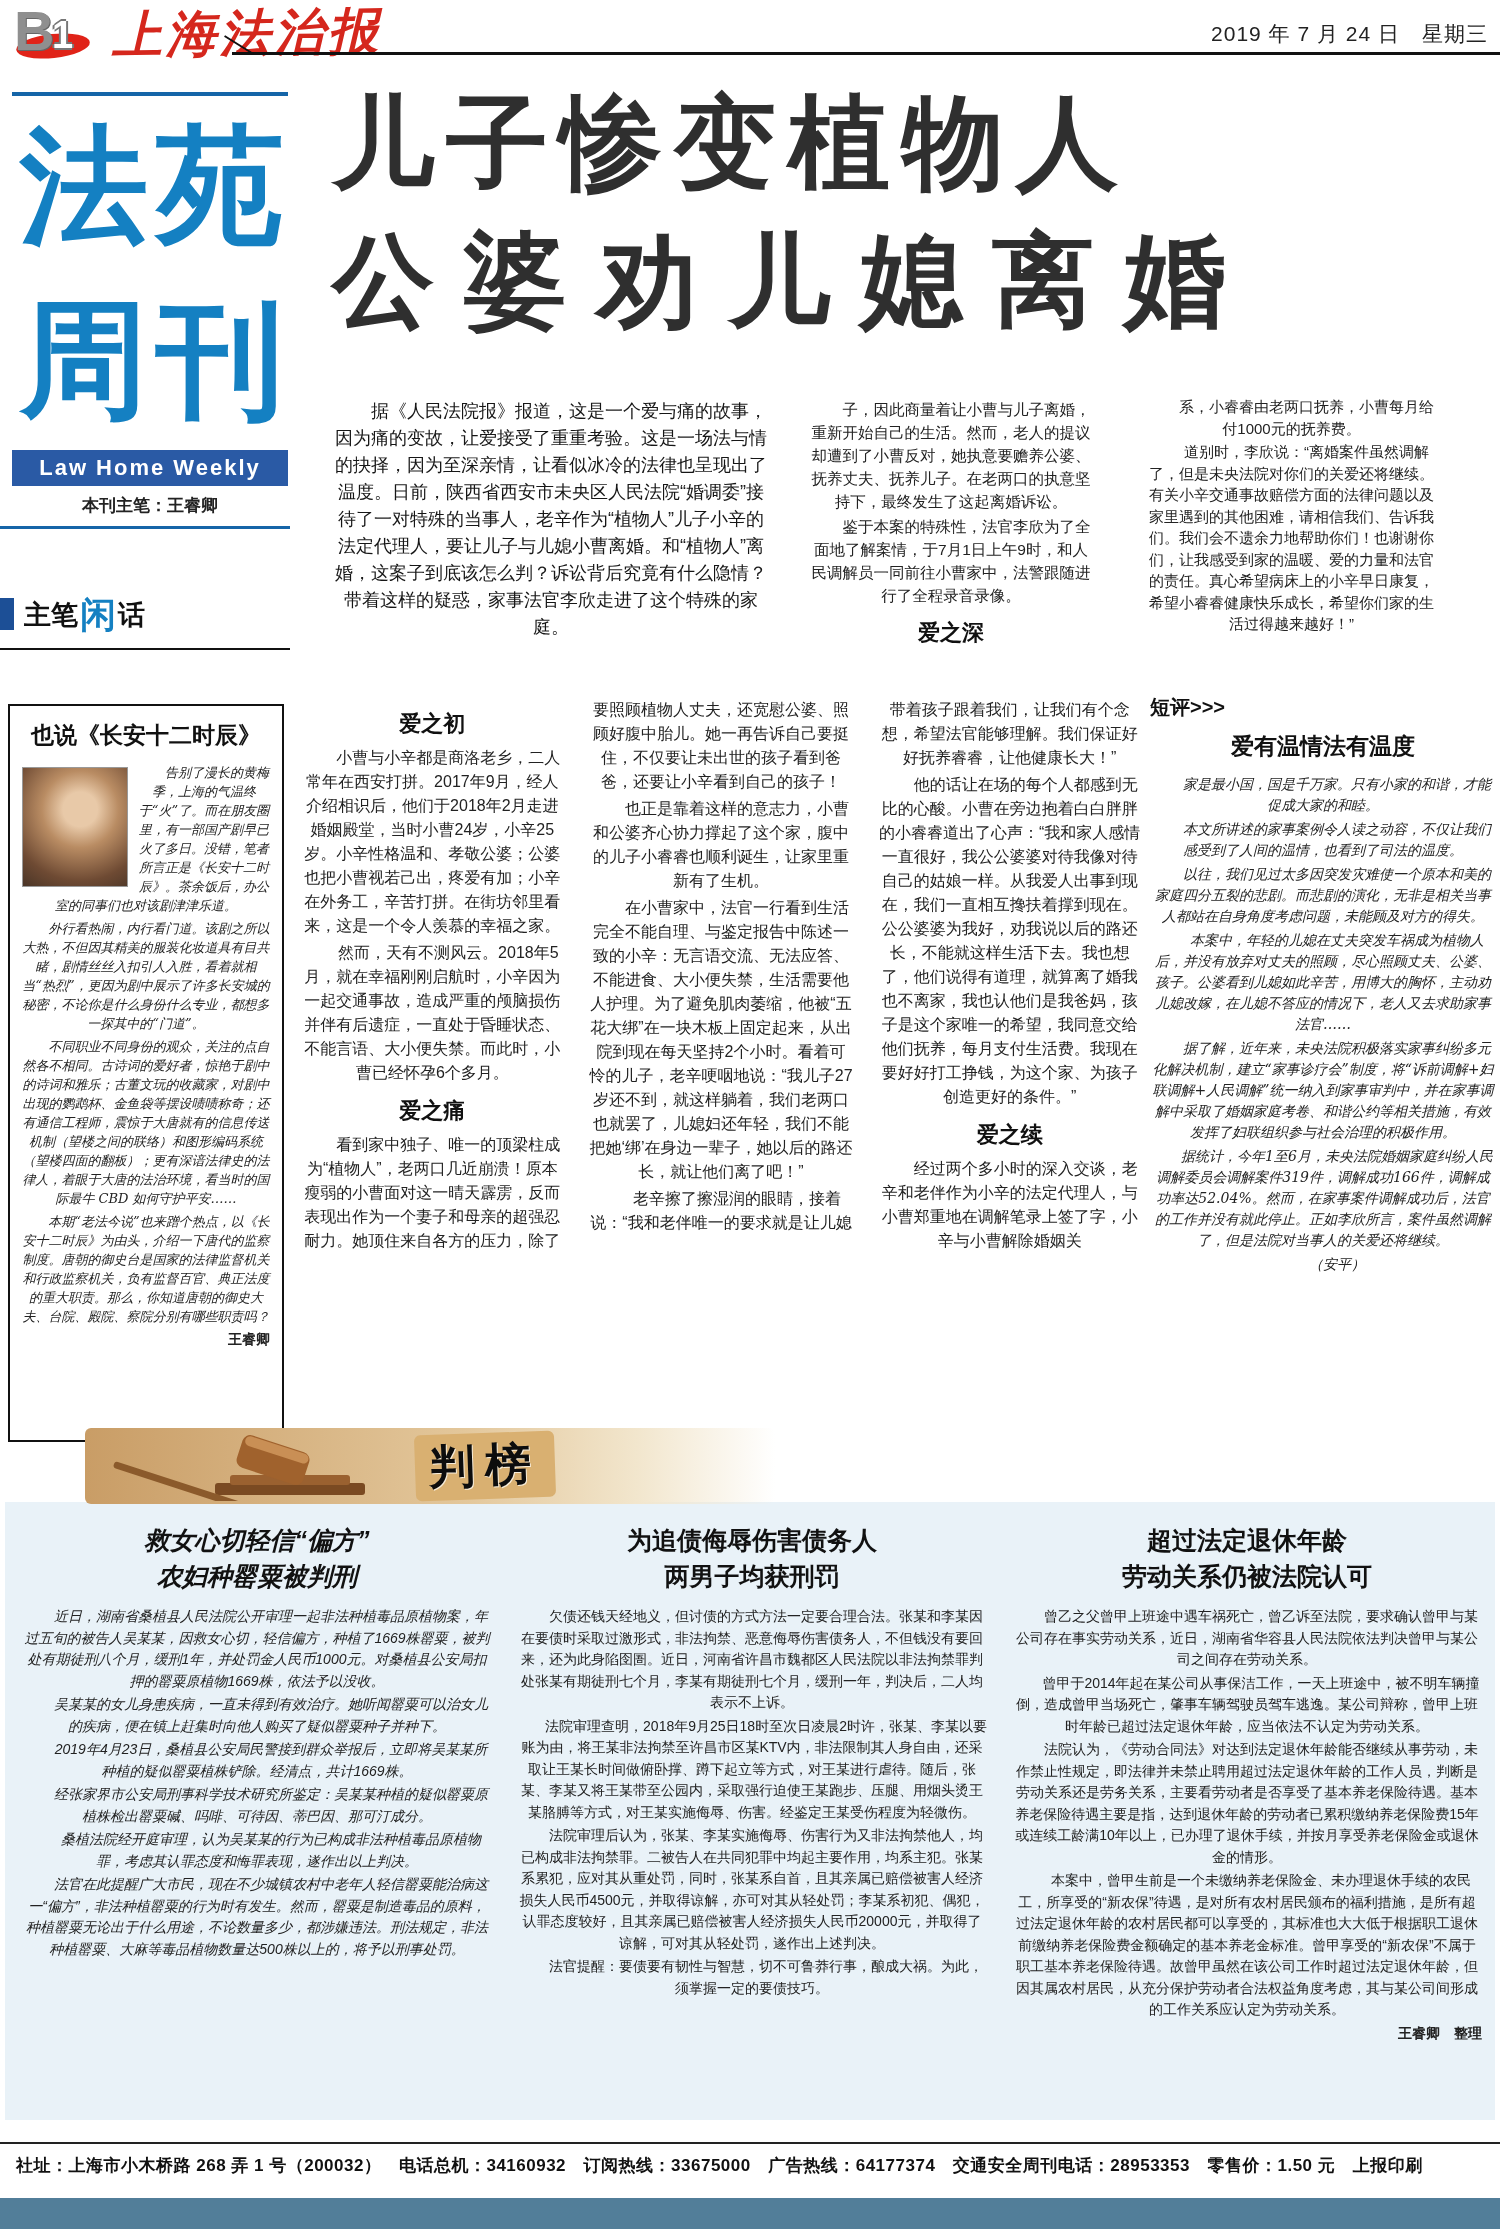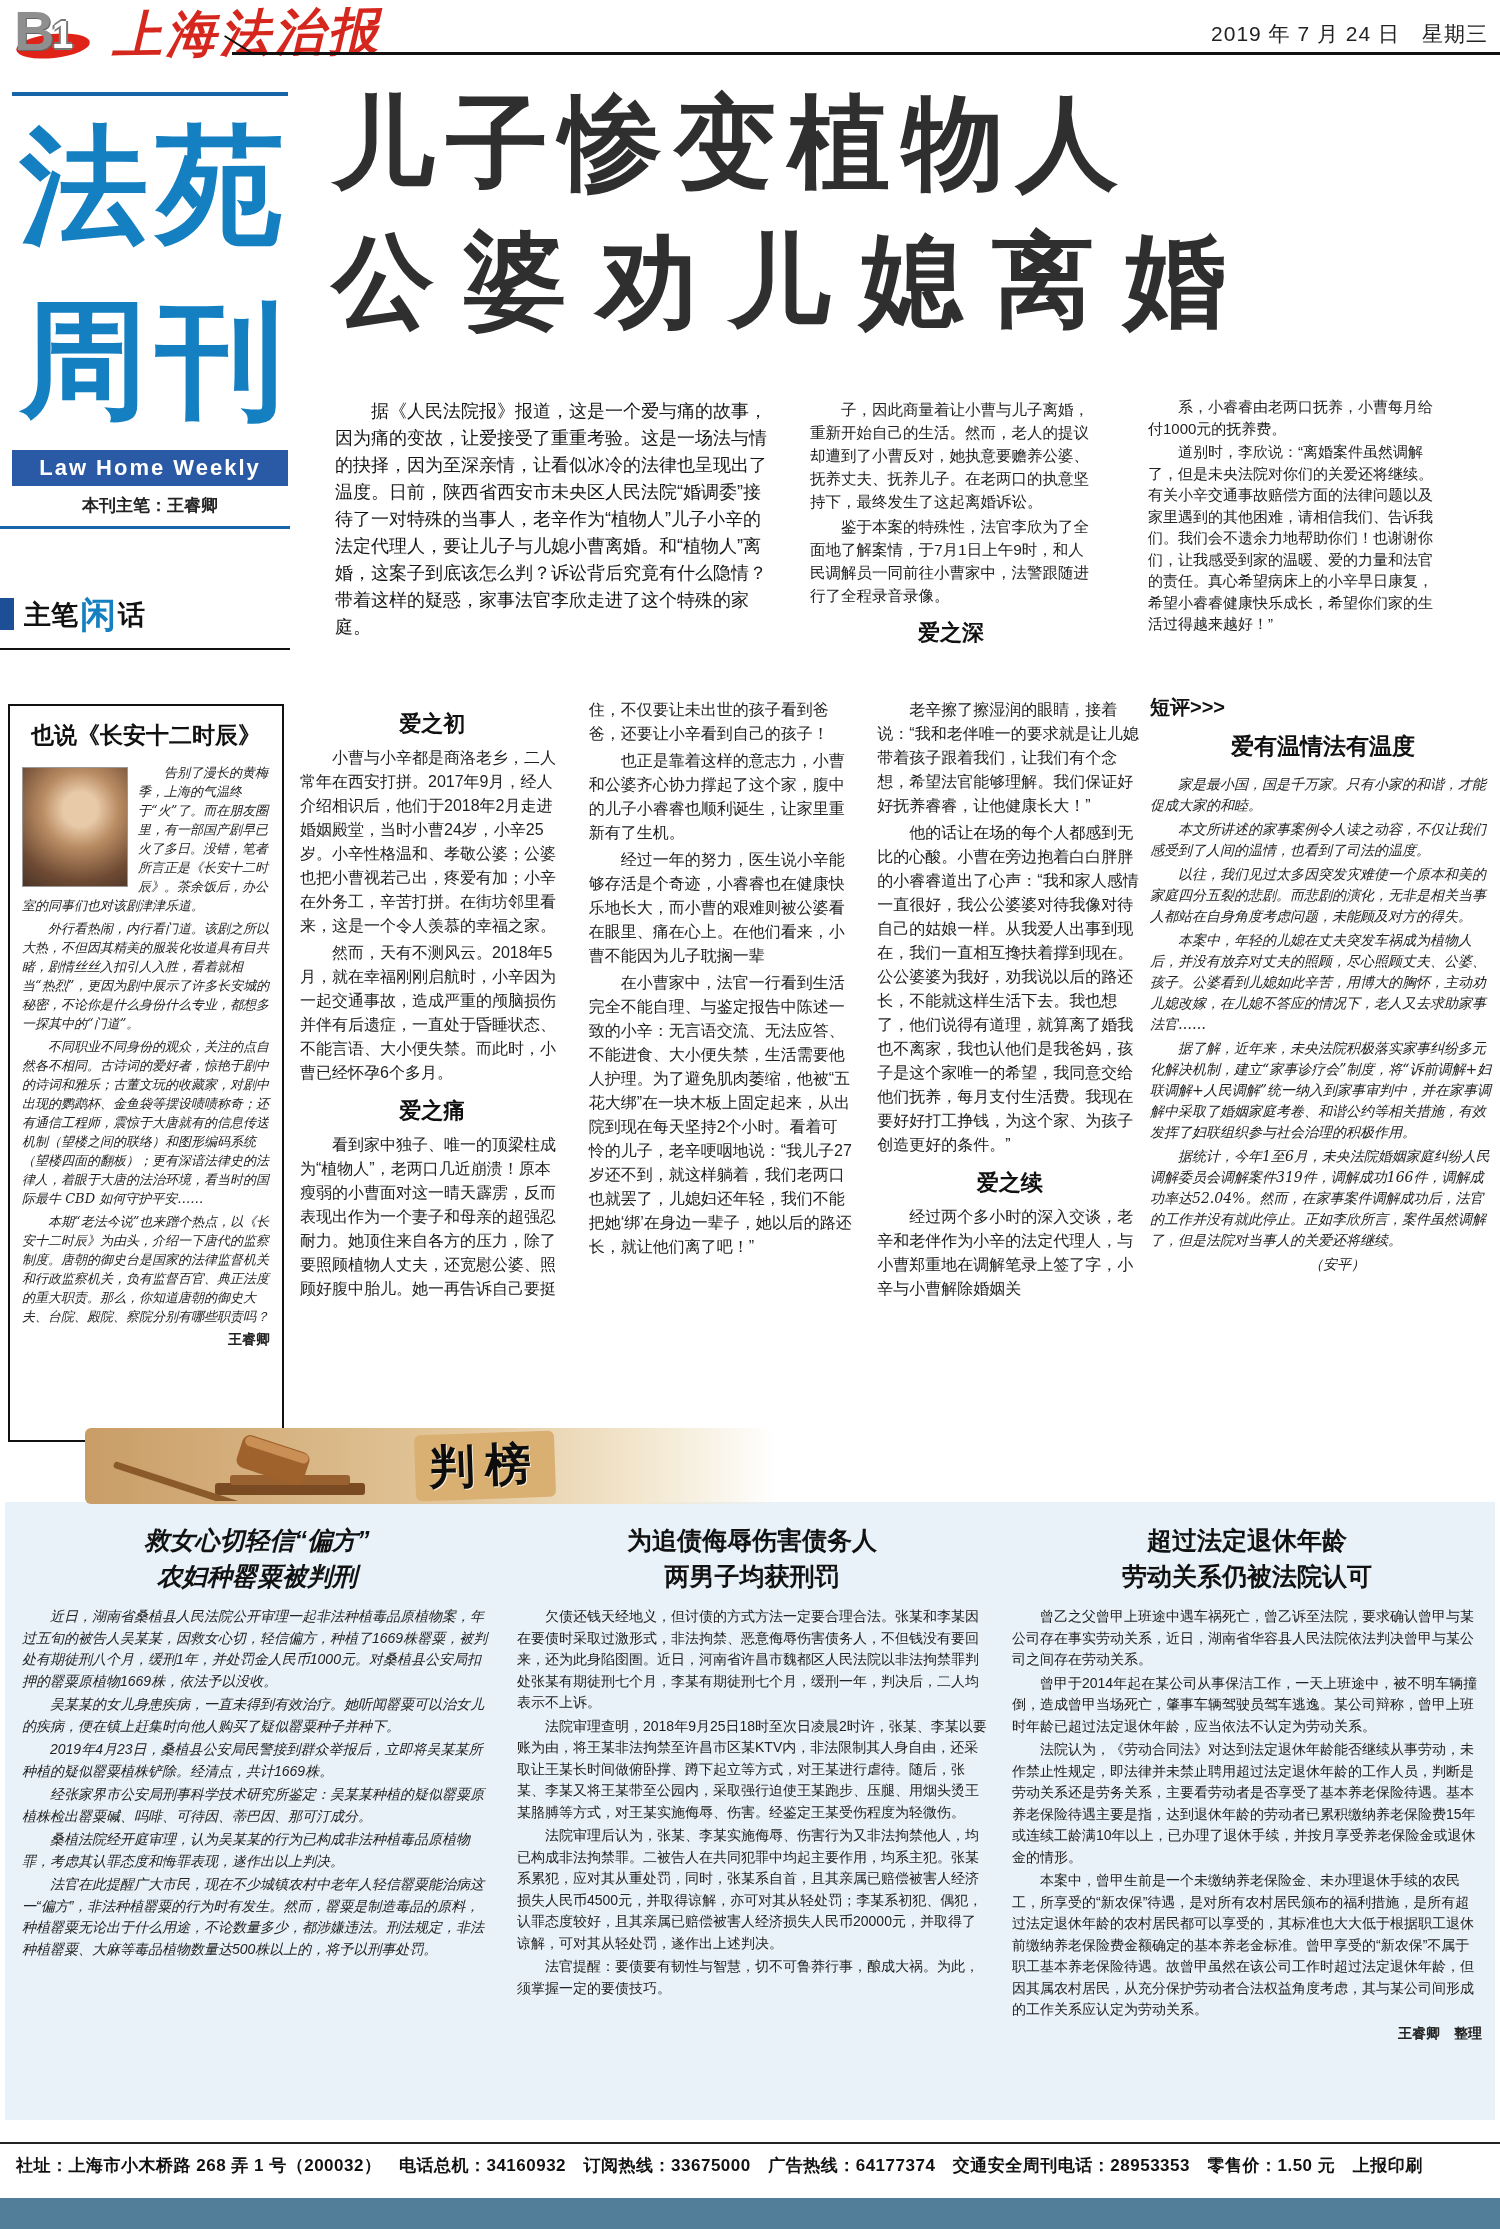--- a/index.html
+++ b/index.html
@@ -1,19 +1,19 @@
 <!DOCTYPE html>
 <html><head>
 <meta charset="utf-8">
 <style>
   html,body{margin:0;padding:0;background:#e8e8e8;}
   #page{position:relative;width:1500px;height:2229px;background:#fff;overflow:hidden;
         font-family:"Liberation Sans",sans-serif;color:#1a1a1a;}
   .abs{position:absolute;}
-  p{margin:0 0 2px 0;text-indent:2em;}
+  p{margin:0 0 2px 0;text-indent:2em;text-align:center;}
   
   #b1{left:14px;top:4px;width:96px;height:52px;}
   #b1 .blob{position:absolute;left:2px;top:30px;width:74px;height:24px;background:#e02318;border-radius:50%;transform:rotate(-6deg);}
   #b1 .b{position:absolute;left:0;top:-6px;font-size:56px;font-weight:900;color:#8f8f8f;text-shadow:1px 1px 0 #666;}
   #b1 .one{position:absolute;left:38px;top:10px;font-size:38px;font-weight:900;color:#fff;
            text-shadow:-2px 0 #777,2px 0 #777,0 -2px #777,0 2px #777;}
   #masthead{left:112px;top:0px;font-size:50px;font-weight:900;color:#d5271d;font-style:italic;
             letter-spacing:4px;transform:rotate(-1deg);}
   #date{right:12px;top:20px;font-size:21px;color:#222;letter-spacing:1px;}
   #hrule{left:232px;top:52px;width:1268px;height:0;border-top:3px solid #111;}
@@ -134,21 +134,20 @@
     <p>道别时，李欣说：“离婚案件虽然调解了，但是未央法院对你们的关爱还将继续。有关小辛交通事故赔偿方面的法律问题以及家里遇到的其他困难，请相信我们、告诉我们。我们会不遗余力地帮助你们！也谢谢你们，让我感受到家的温暖、爱的力量和法官的责任。真心希望病床上的小辛早日康复，希望小睿睿健康快乐成长，希望你们家的生活过得越来越好！”</p>
   </div>
 
   <div class="abs" id="flow">
     <div class="subhead">爱之初</div>
     <p>小曹与小辛都是商洛老乡，二人常年在西安打拼。2017年9月，经人介绍相识后，他们于2018年2月走进婚姻殿堂，当时小曹24岁，小辛25岁。小辛性格温和、孝敬公婆；公婆也把小曹视若己出，疼爱有加；小辛在外务工，辛苦打拼。在街坊邻里看来，这是一个令人羡慕的幸福之家。</p>
     <p>然而，天有不测风云。2018年5月，就在幸福刚刚启航时，小辛因为一起交通事故，造成严重的颅脑损伤并伴有后遗症，一直处于昏睡状态、不能言语、大小便失禁。而此时，小曹已经怀孕6个多月。</p>
     <div class="subhead">爱之痛</div>
     <p>看到家中独子、唯一的顶梁柱成为“植物人”，老两口几近崩溃！原本瘦弱的小曹面对这一晴天霹雳，反而表现出作为一个妻子和母亲的超强忍耐力。她顶住来自各方的压力，除了要照顾植物人丈夫，还宽慰公婆、照顾好腹中胎儿。她一再告诉自己要挺住，不仅要让未出世的孩子看到爸爸，还要让小辛看到自己的孩子！</p>
     <p>也正是靠着这样的意志力，小曹和公婆齐心协力撑起了这个家，腹中的儿子小睿睿也顺利诞生，让家里重新有了生机。</p>
-    <p>经过一年的努力，医生说小辛能够存活是个奇迹，小睿睿也在健康快乐地长大，而小曹的艰难则被公婆看在眼里、痛在心上。在他们看来，小曹不能因为儿子耽搁一辈</p>
     <p>在小曹家中，法官一行看到生活完全不能自理、与鉴定报告中陈述一致的小辛：无言语交流、无法应答、不能进食、大小便失禁，生活需要他人护理。为了避免肌肉萎缩，他被“五花大绑”在一块木板上固定起来，从出院到现在每天坚持2个小时。看着可怜的儿子，老辛哽咽地说：“我儿子27岁还不到，就这样躺着，我们老两口也就罢了，儿媳妇还年轻，我们不能把她‘绑’在身边一辈子，她以后的路还长，就让他们离了吧！”</p>
     <p>老辛擦了擦湿润的眼睛，接着说：“我和老伴唯一的要求就是让儿媳带着孩子跟着我们，让我们有个念想，希望法官能够理解。我们保证好好抚养睿睿，让他健康长大！”</p>
     <p>他的话让在场的每个人都感到无比的心酸。小曹在旁边抱着白白胖胖的小睿睿道出了心声：“我和家人感情一直很好，我公公婆婆对待我像对待自己的姑娘一样。从我爱人出事到现在，我们一直相互搀扶着撑到现在。公公婆婆为我好，劝我说以后的路还长，不能就这样生活下去。我也想了，他们说得有道理，就算离了婚我也不离家，我也认他们是我爸妈，孩子是这个家唯一的希望，我同意交给他们抚养，每月支付生活费。我现在要好好打工挣钱，为这个家、为孩子创造更好的条件。”</p>
     <div class="subhead">爱之续</div>
     <p>经过两个多小时的深入交谈，老辛和老伴作为小辛的法定代理人，与小曹郑重地在调解笔录上签了字，小辛与小曹解除婚姻关</p>
   </div>
 
   <div class="abs" id="commentary">
     <div class="label">短评&gt;&gt;&gt;</div>
     <h3>爱有温情法有温度</h3>

